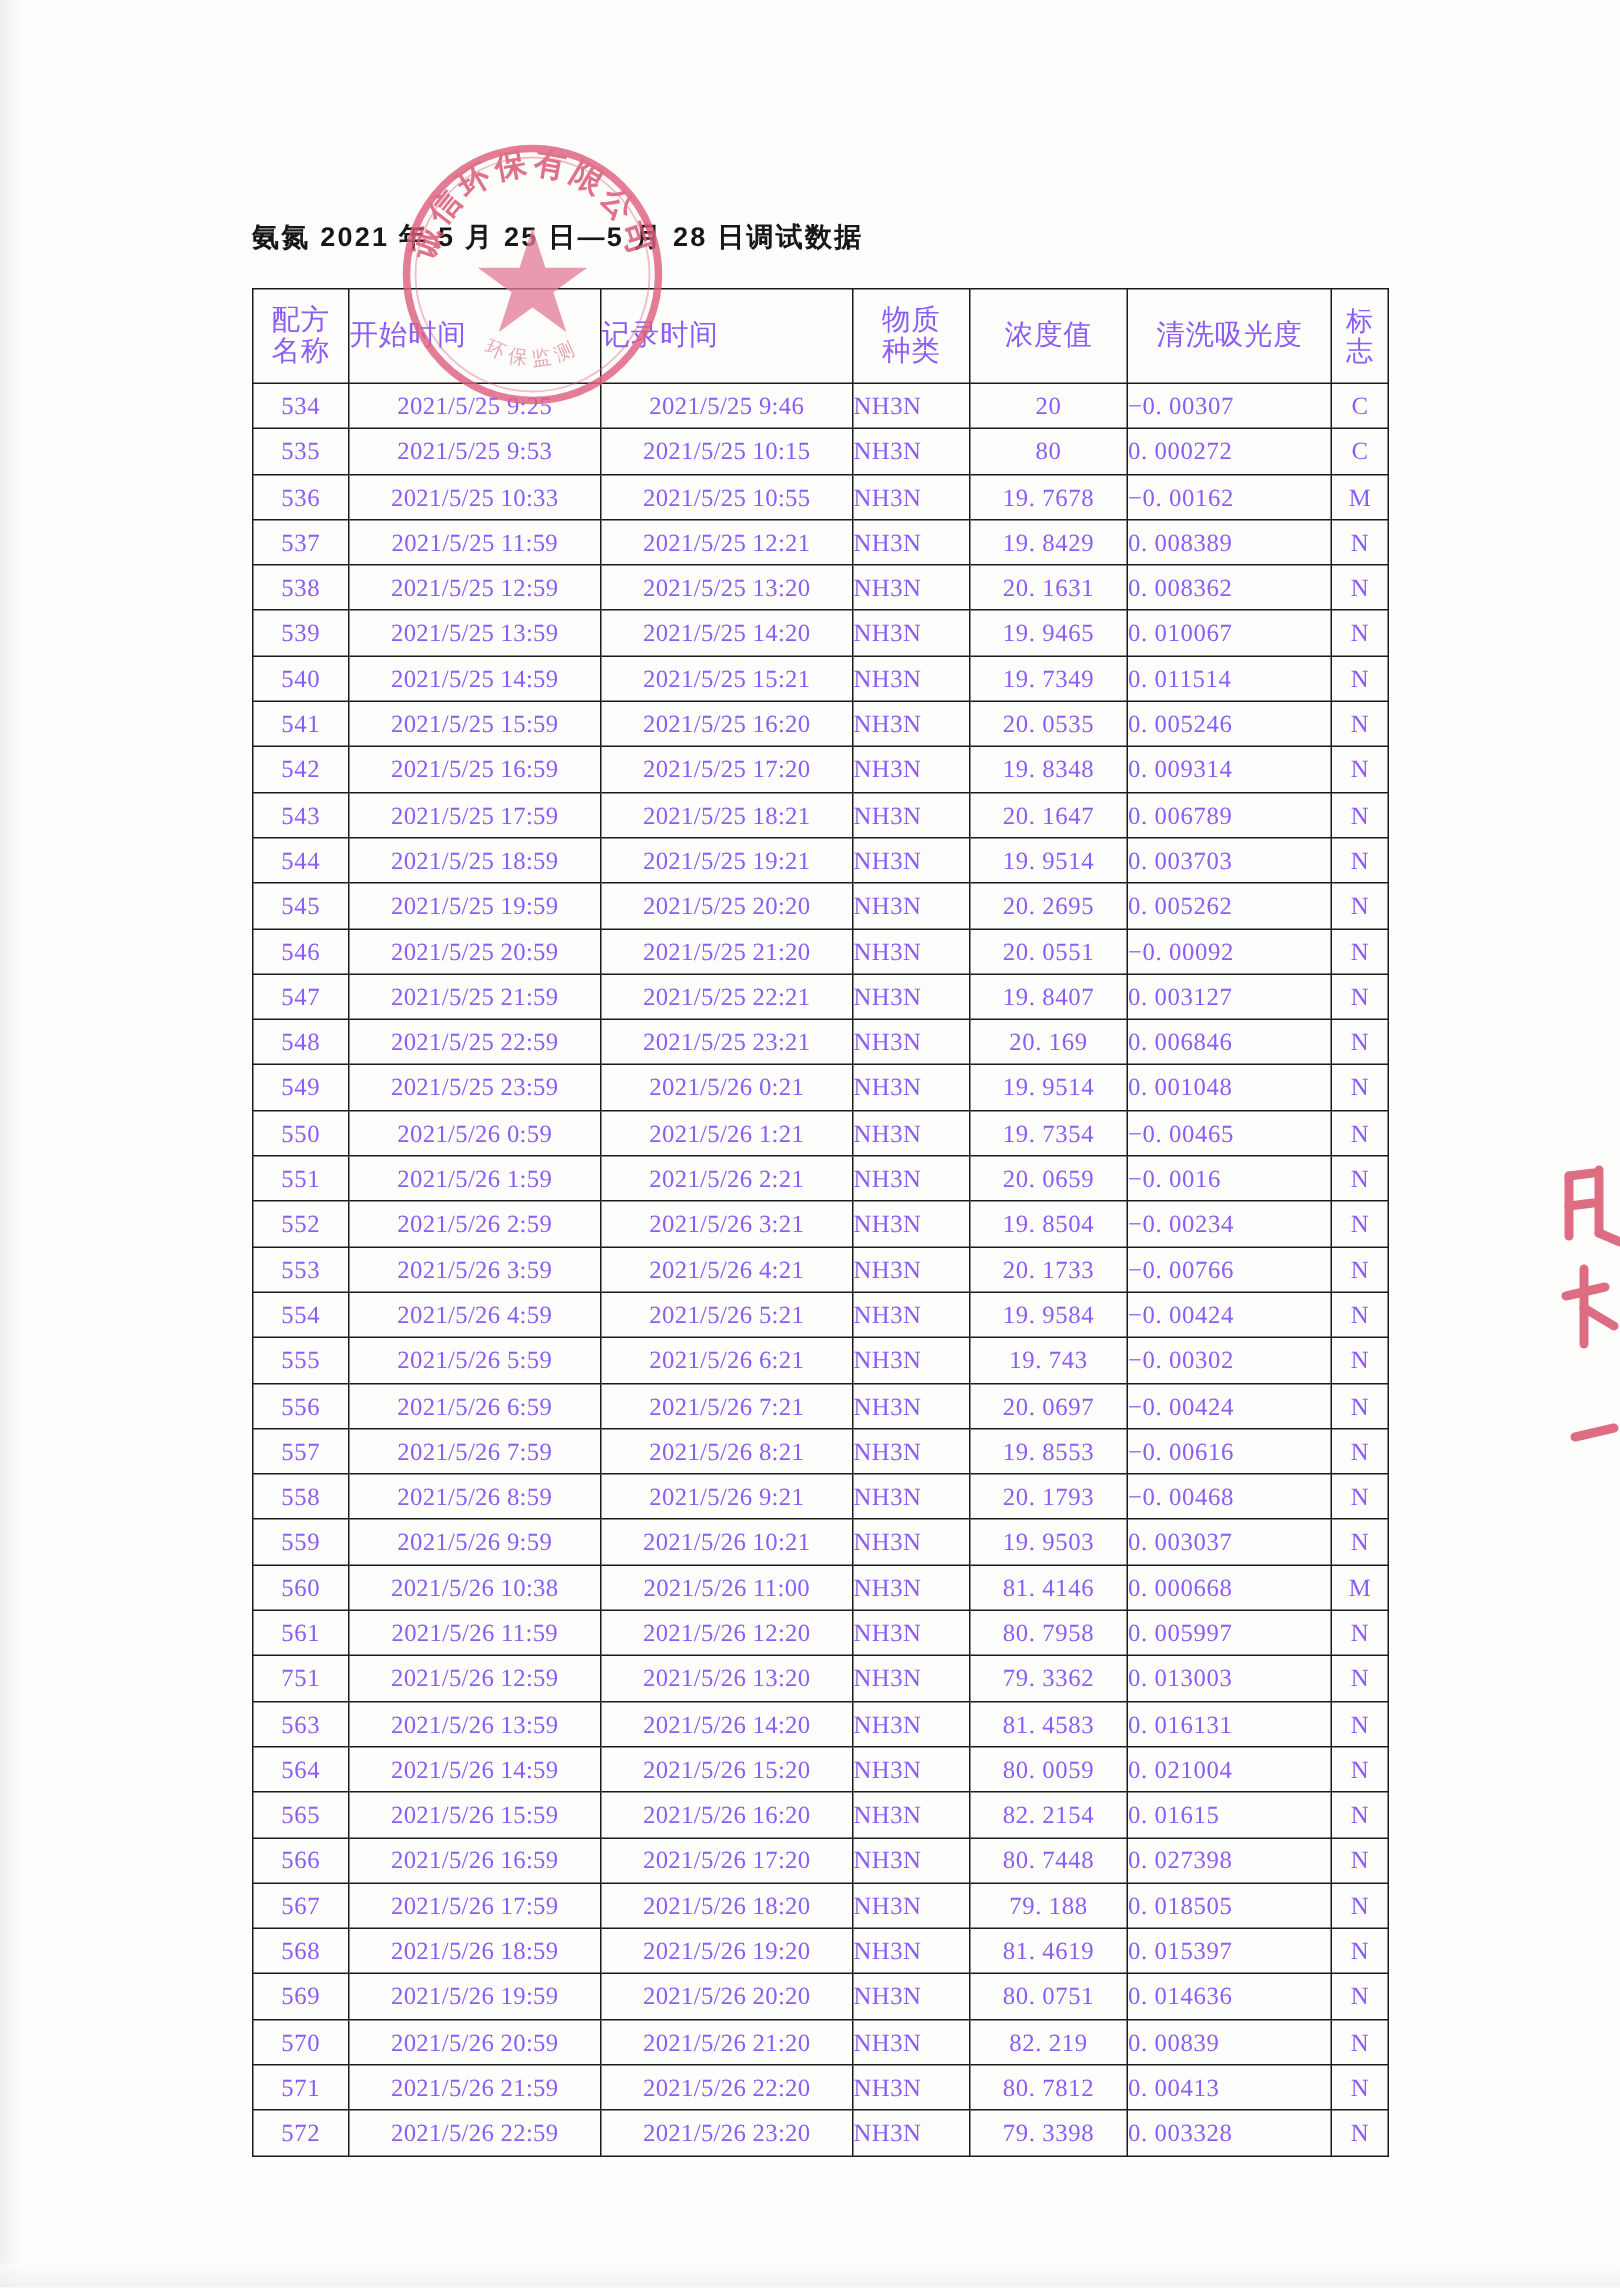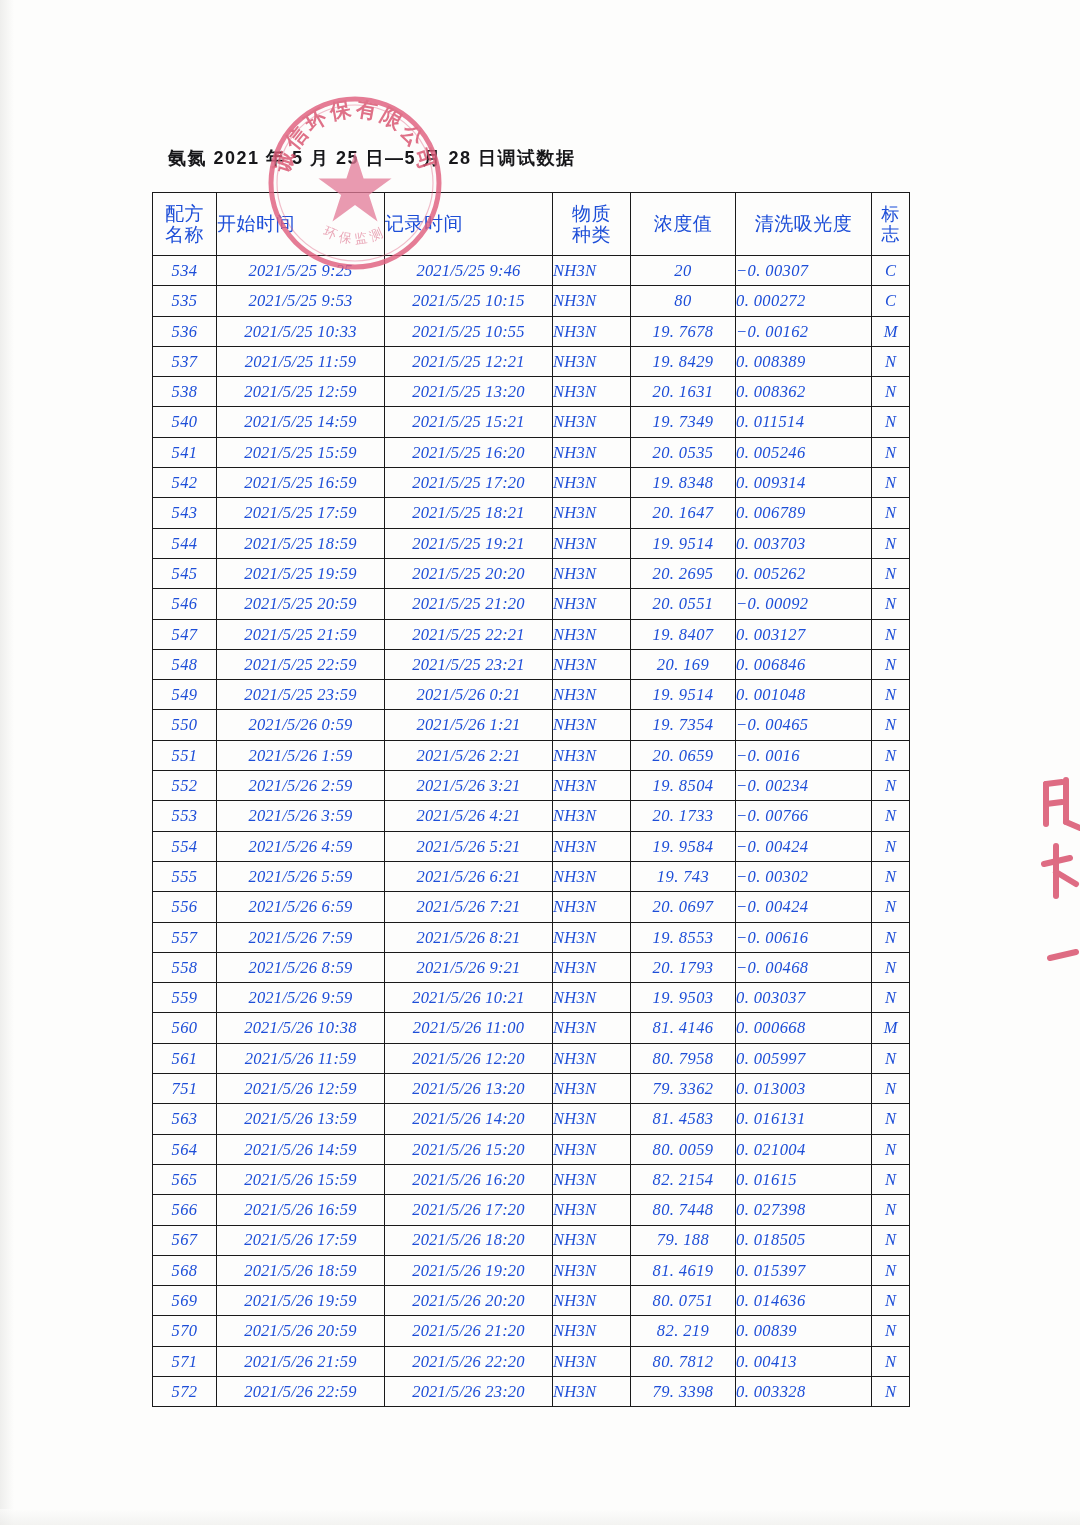--- a/index.html
+++ b/index.html
@@ -46,26 +46,26 @@
     font-weight: bold;
     font-size: 18px;
     letter-spacing: 1.5px;
     color: #17171a;
     white-space: nowrap;
   }
 
   
   .data-table {
     position: absolute;
-    left: 152px;
+    left: 168px;
     top: 192px;
     width: 757px;
     border-collapse: collapse;
     table-layout: fixed;
-    color: #1d4ed8;
+    color: #8b5cf6;
   }
   .data-table th,
   .data-table td {
     border: 1.3px solid #1a1a1a;
     padding: 0;
     font-size: 16.5px;
     line-height: 1.05;
   }
 
   
@@ -91,21 +91,21 @@
   .th-narrow {
     display: flex;
     flex-direction: column;
     align-items: center;
     justify-content: center;
     line-height: 1.12;
     font-size: 18px;
   }
 
   
-  .data-table tbody tr { height: 30.3px; font-style: italic; }
+  .data-table tbody tr { height: 30.3px; }
   .c-name    { text-align: center; font-size: 17px; letter-spacing: .4px; }
   .c-time    { text-align: center; font-size: 16.5px; letter-spacing: .2px; white-space: nowrap; }
   .c-sub     { text-align: left; padding-left: 8px; font-size: 16px; letter-spacing: .3px; }
   .c-val     { text-align: center; padding-right: 16px; font-size: 17px; letter-spacing: .4px; }
   .c-abs     { text-align: left; padding-right: 14px; font-size: 17px; letter-spacing: .4px; }
   .c-flag    { text-align: center; font-size: 16px; }
 
   
   col.w-name { width: 64px; }
   col.w-st   { width: 168px; }
@@ -224,20 +224,29 @@
         <tr>
           <td class="c-name">538</td>
           <td class="c-time">2021/5/25  12:59</td>
           <td class="c-time">2021/5/25  13:20</td>
           <td class="c-sub">NH3N</td>
           <td class="c-val">20. 1631</td>
           <td class="c-abs">0. 008362</td>
           <td class="c-flag">N</td>
         </tr>
         <tr>
+          <td class="c-name">539</td>
+          <td class="c-time">2021/5/25  13:59</td>
+          <td class="c-time">2021/5/25  14:20</td>
+          <td class="c-sub">NH3N</td>
+          <td class="c-val">19. 9465</td>
+          <td class="c-abs">0. 010067</td>
+          <td class="c-flag">N</td>
+        </tr>
+        <tr>
           <td class="c-name">540</td>
           <td class="c-time">2021/5/25  14:59</td>
           <td class="c-time">2021/5/25  15:21</td>
           <td class="c-sub">NH3N</td>
           <td class="c-val">19. 7349</td>
           <td class="c-abs">0. 011514</td>
           <td class="c-flag">N</td>
         </tr>
         <tr>
           <td class="c-name">541</td>

